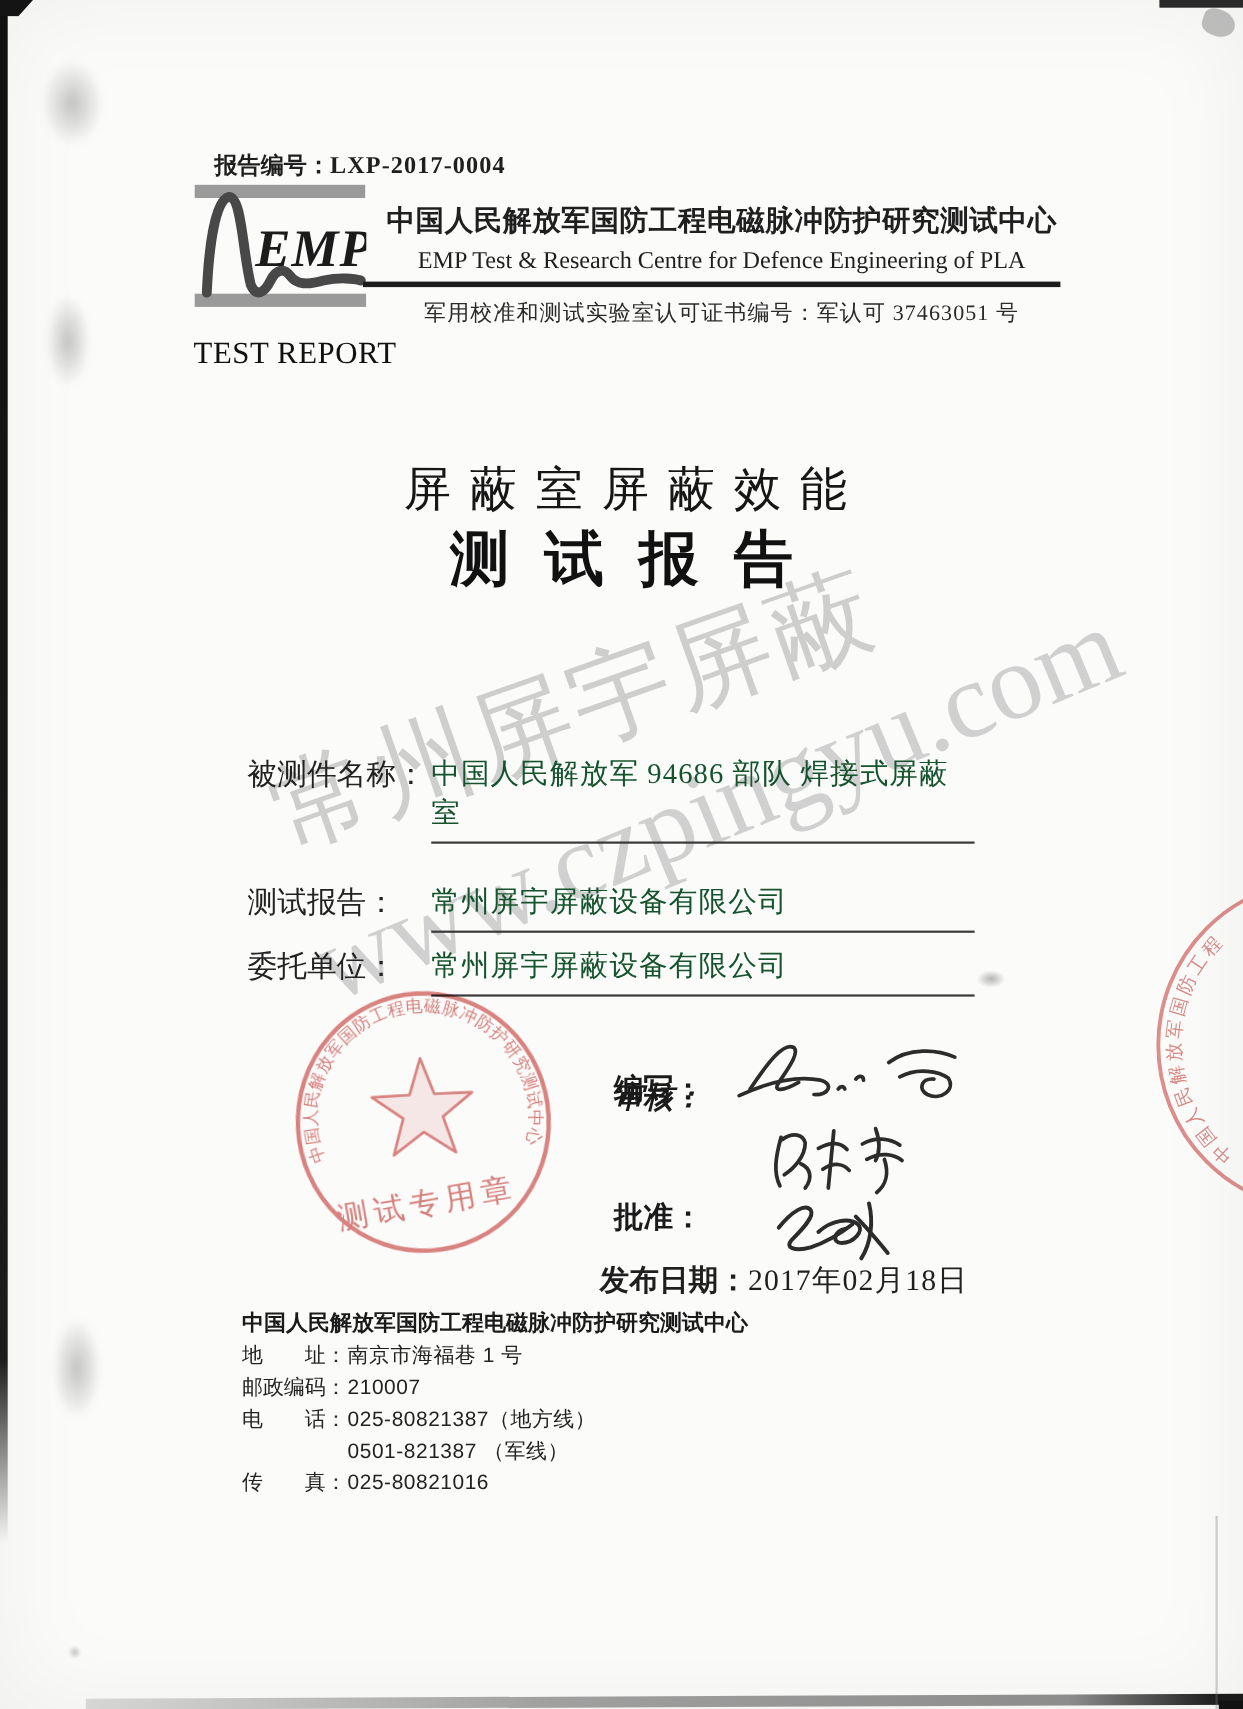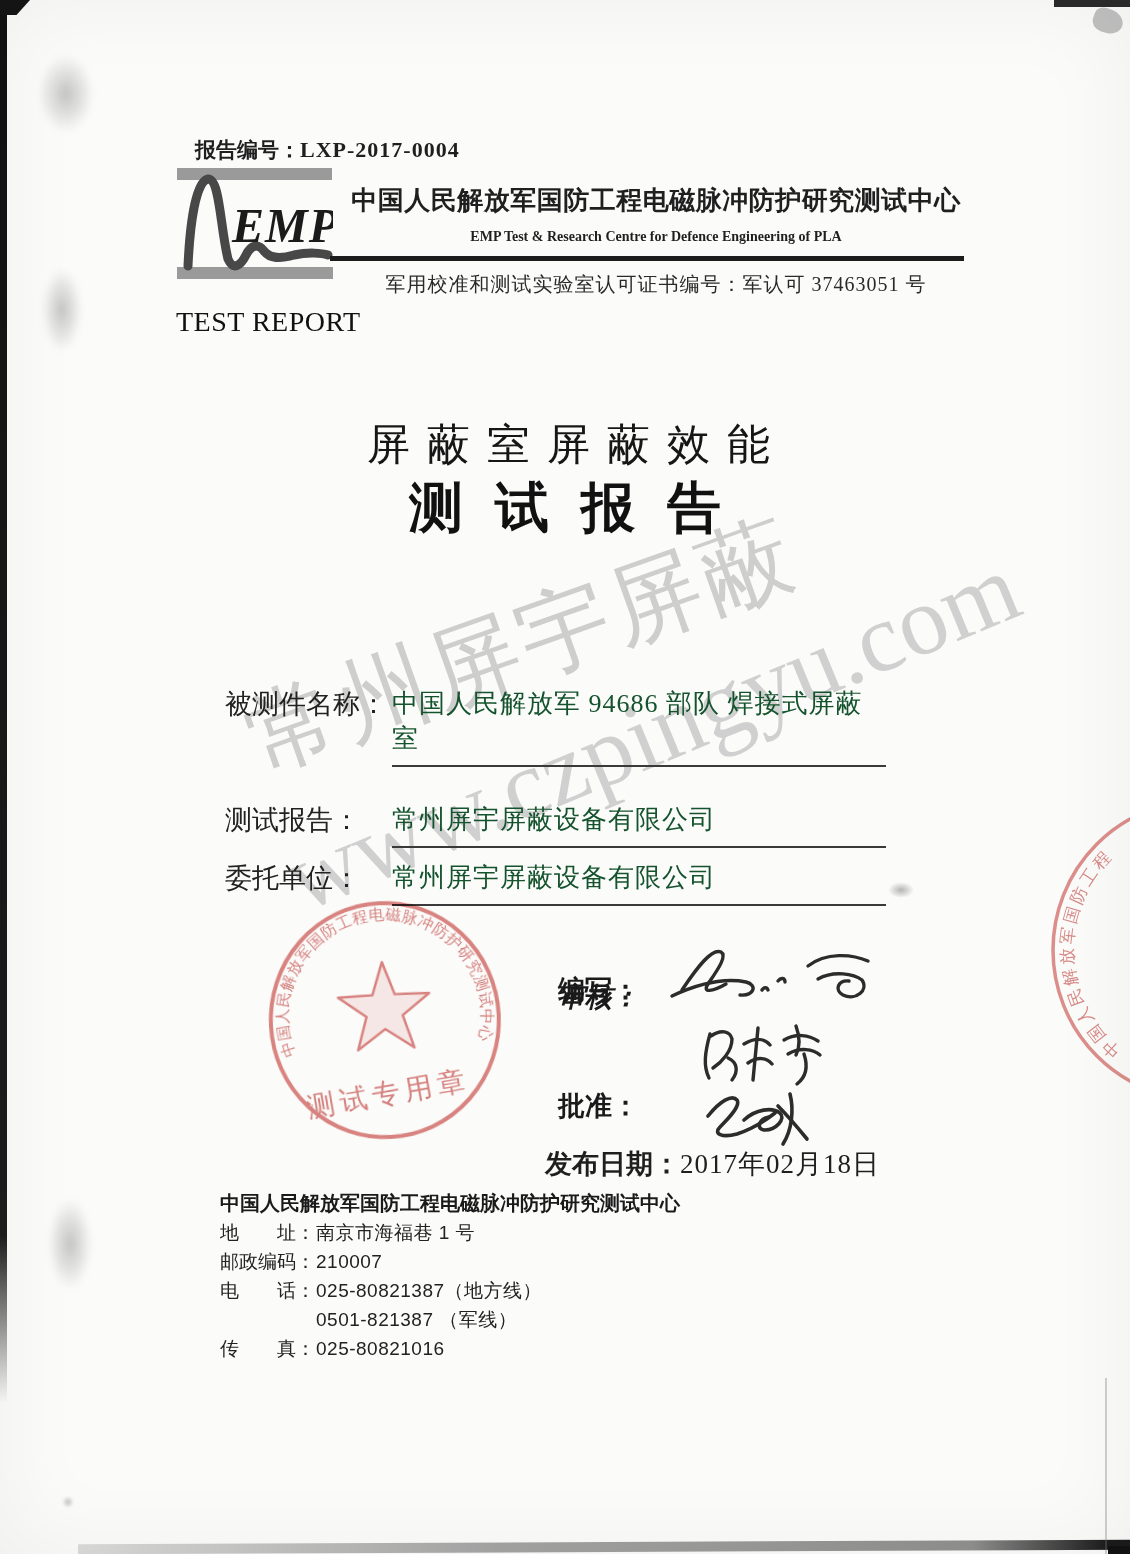--- a/index.html
+++ b/index.html
@@ -38,21 +38,21 @@
       font-family:"Liberation Serif",serif;color:#bdbdbd;opacity:.68;
       transform:rotate(-22.5deg);transform-origin:0 50%;}
 
   
   .content{z-index:2;}
   .report-no{left:195px;top:136px;font-size:21px;font-weight:bold;}
   .report-no .num{font-family:"Liberation Serif",serif;font-size:22px;letter-spacing:1px;}
   .logo{left:176px;top:166px;}
   .org-block{left:348px;top:182px;width:616px;text-align:center;}
   .org-cn{font-size:26px;font-weight:bold;letter-spacing:.5px;line-height:36px;}
-  .org-en{font-family:"Liberation Serif",serif;font-size:14px;font-weight:bold;line-height:30px;margin-top:4px;}
+  .org-en{font-family:"Liberation Serif",serif;font-size:22px;font-weight:normal;line-height:30px;margin-top:4px;}
   .rule{position:relative;left:-18px;width:634px;height:5px;background:#1c1c1c;margin-top:4px;}
   .accred{font-family:"Liberation Serif",serif;font-size:20px;letter-spacing:1px;margin-top:10px;color:#2a2a2a;}
   .test-report{left:176px;top:306px;font-family:"Liberation Serif",serif;font-size:28px;letter-spacing:.5px;color:#111;}
 
   
   .title1{left:0;right:0;top:416px;text-align:center;transform:translateX(12px);
       font-family:"Liberation Serif",serif;font-size:43px;letter-spacing:17px;color:#161616;}
   .title2{left:0;right:0;top:472px;text-align:center;transform:translateX(16px);
       font-size:54px;font-weight:bold;letter-spacing:32px;color:#111;}
 

